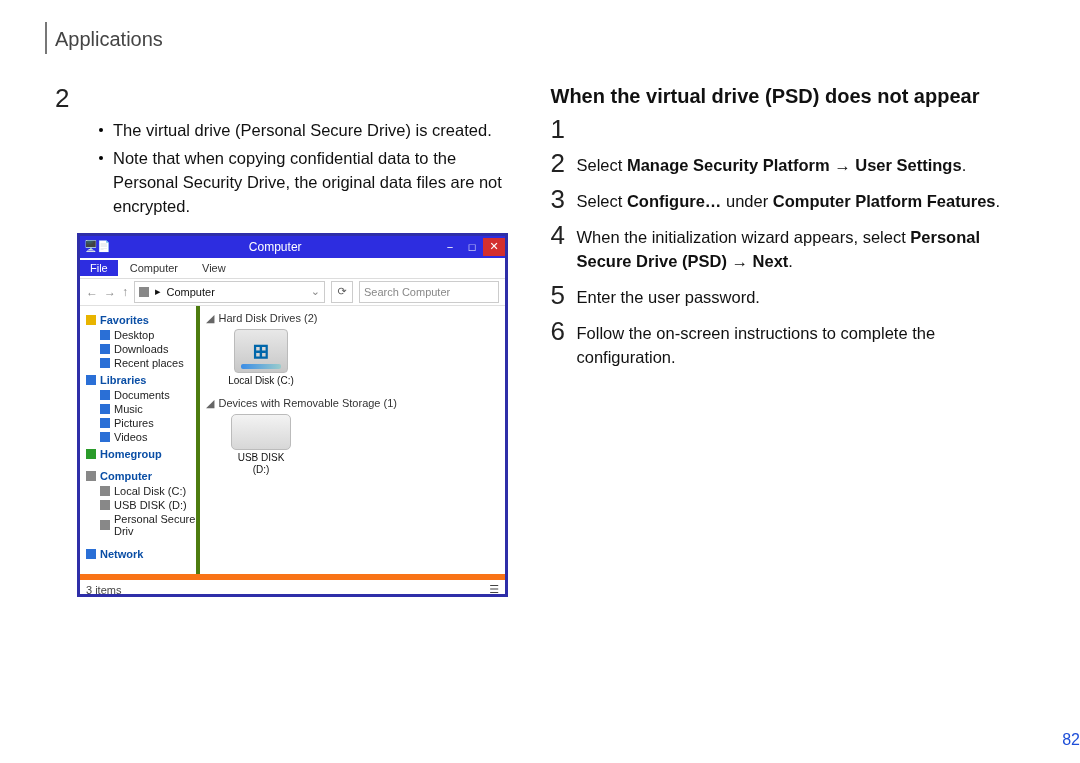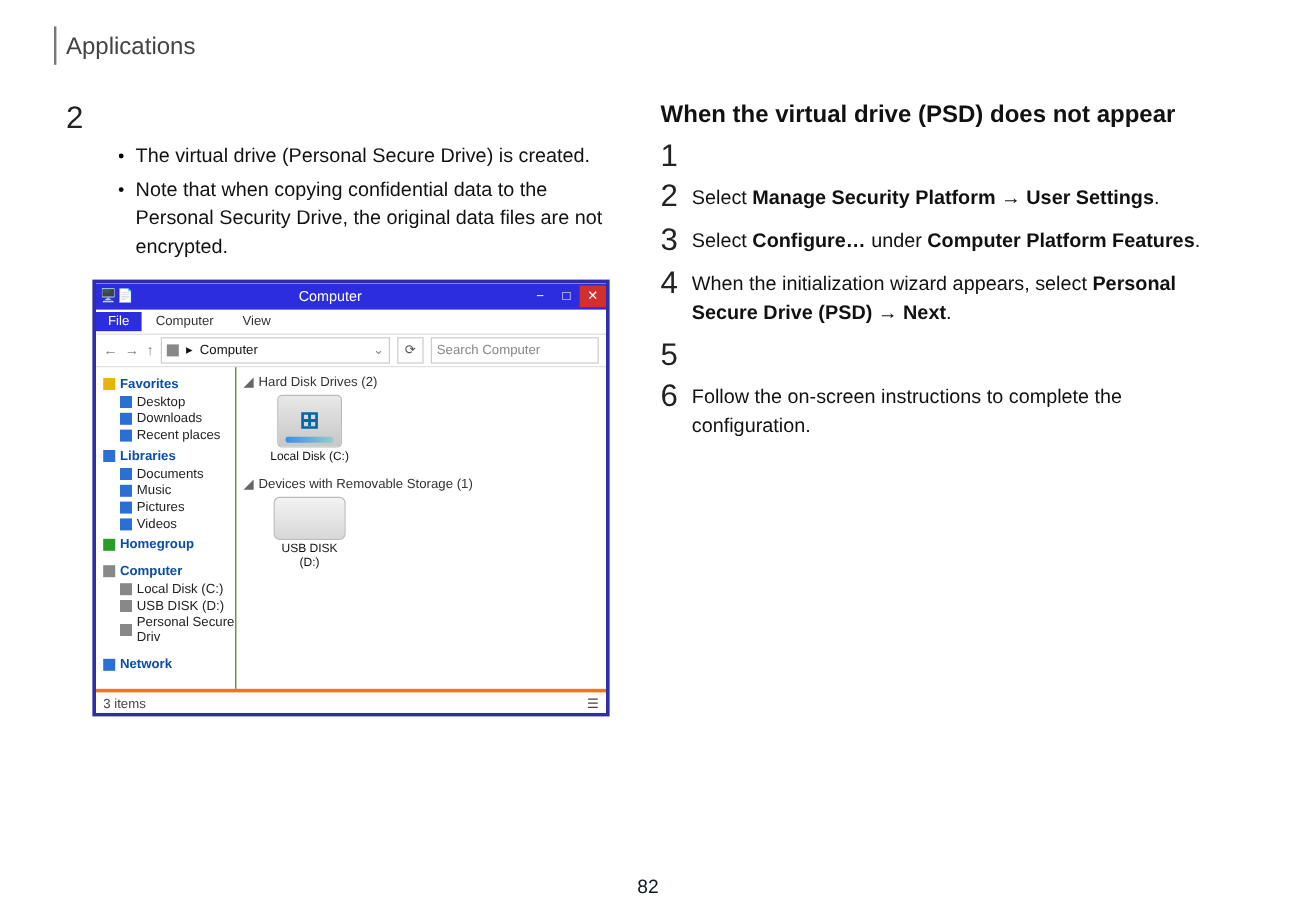--- a/index.html
+++ b/index.html
@@ -27,40 +27,40 @@
   .tb-btn.close{background:#d32f2f}
   .menu{display:flex;align-items:center;height:20px;border-bottom:1px solid #ddd}
   .menu .file{background:#2d2de0;color:#fff;padding:2px 10px;font-size:11px}
   .menu .tab{padding:2px 12px;font-size:11px;color:#333}
   .addr{display:flex;align-items:center;height:26px;border-bottom:1px solid #e0e0e0;gap:6px;padding:0 6px}
   .arrw{color:#888;font-size:12px}
   .addr .path{flex:1;display:flex;align-items:center;gap:6px;border:1px solid #ccc;height:20px;padding:0 4px}
   .addr .refresh{border:1px solid #ccc;height:20px;width:20px;display:flex;align-items:center;justify-content:center;color:#555}
   .addr .search{border:1px solid #ccc;height:20px;width:130px;color:#888;padding:0 4px;display:flex;align-items:center}
   .body2{display:flex;height:268px}
-  .side{width:110px;border-right:1px solid #4d7c0f;padding:4px 0 0 6px}
+  .side{width:110px;border-right:4px solid #4d7c0f;padding:4px 0 0 6px}
   .grp{font-size:11px;color:#0a4ea5;font-weight:700;margin:4px 0 2px 0;display:flex;align-items:center;gap:4px}
   .item{font-size:11px;color:#222;margin-left:14px;padding:1px 0;display:flex;align-items:center;gap:4px}
   .mini{width:10px;height:10px;display:inline-block;flex-shrink:0}
   .star{background:#e8b400}
   .blue{background:#2a6fd6}
   .green{background:#2a9b2a}
   .gray{background:#888}
   .main{flex:1;padding:4px 0 0 6px}
   .sec{font-size:11px;color:#333;margin:2px 0 4px 0}
   .tri{color:#666;margin-right:4px}
   .drives{display:flex;gap:20px;margin:4px 0 10px 22px}
   .drive{width:66px;text-align:center}
   .hdimg{width:52px;height:42px;margin:0 auto 2px;border:1px solid #bbb;border-radius:4px;background:linear-gradient(180deg,#e8e8e8 0%,#c7c7c7 100%);position:relative}
   .hdimg::after{content:"";position:absolute;bottom:3px;left:6px;right:6px;height:5px;background:linear-gradient(90deg,#3b8de6 0%,#9cc 100%);border-radius:2px}
   .overlay8{position:absolute;inset:0;display:flex;align-items:center;justify-content:center;font-size:20px;color:#06a;font-weight:700}
   .usbimg{width:58px;height:34px;margin:0 auto 2px;border:1px solid #bbb;border-radius:5px;background:linear-gradient(180deg,#f3f3f3 0%,#d7d7d7 100%)}
   .dlabel{font-size:10px;line-height:1.2}
-  .status{height:20px;border-top:3px solid #f97316;font-size:11px;color:#444;display:flex;align-items:center;justify-content:space-between;padding:0 6px}
-  .pagenum{position:absolute;bottom:14px;left:0;right:0;text-align:center;font-size:16px;color:#0f172a}
+  .status{height:20px;border-top:6px solid #f97316;font-size:11px;color:#444;display:flex;align-items:center;justify-content:space-between;padding:0 6px}
+  .pagenum{position:absolute;bottom:14px;left:0;right:0;text-align:right;font-size:16px;color:#1d4ed8}
 </style>
 </head>
 <body>
 
 <div class="page">
   <div class="vbar"></div>
   <div class="applications">Applications</div>
 
   <div class="cols">
 
@@ -223,20 +223,21 @@
 
       <div class="step">
         <div class="step-num">4</div>
         <div class="step-body">
           <span>When the initialization wizard appears, select </span><span class="b">Personal Secure Drive (PSD) → Next</span><span>.</span>
         </div>
       </div>
 
       <div class="step">
         <div class="step-num">5</div>
+        <div class="step-body">Enter the user password.</div>
       </div>
 
       <div class="step">
         <div class="step-num">6</div>
         <div class="step-body">Follow the on-screen instructions to complete the configuration.</div>
       </div>
     </div>
   </div>
 
   <div class="pagenum">82</div>

